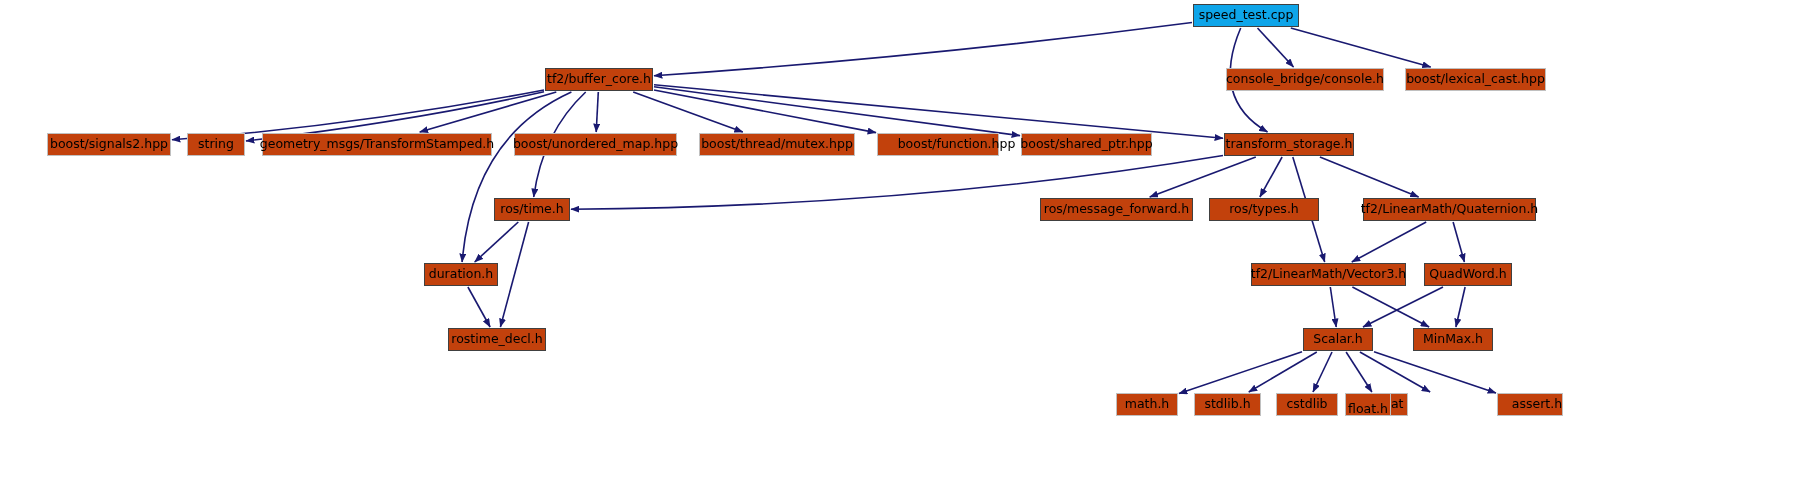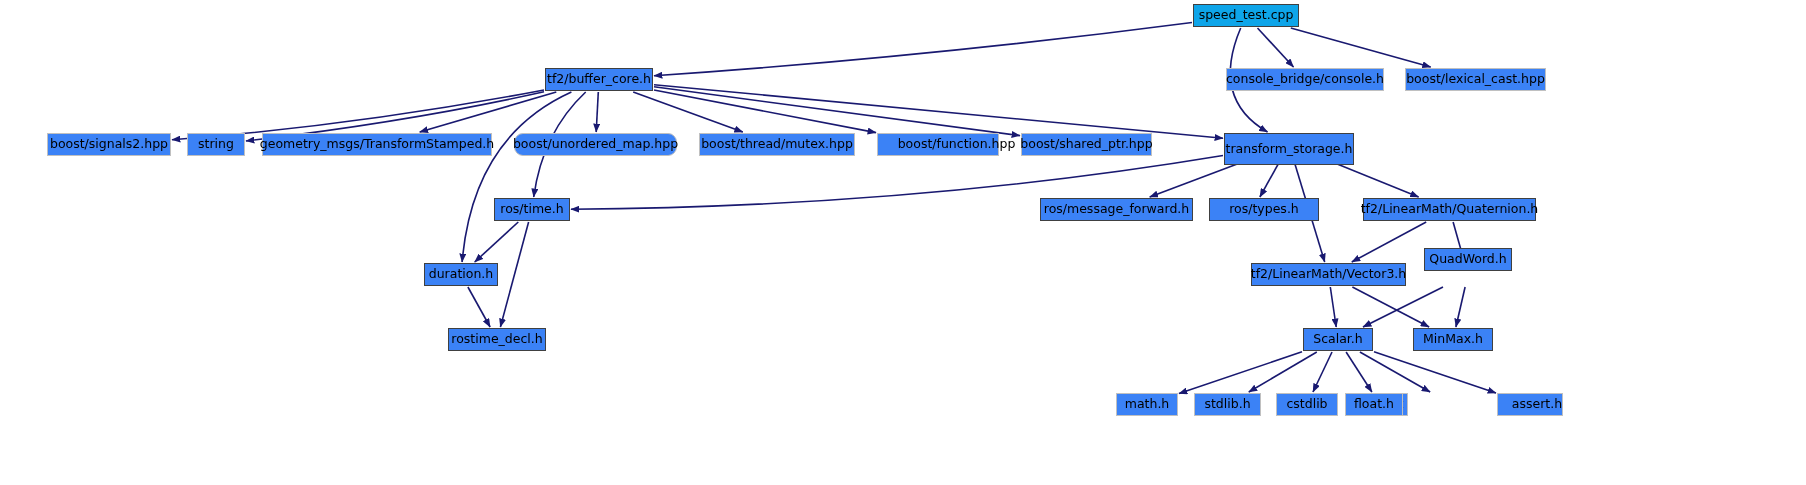--- a/index.html
+++ b/index.html
@@ -23,21 +23,21 @@
     top: 0;
     width: 1806px;
     height: 485px;
   }
   .gnode {
     position: absolute;
     box-sizing: border-box;
     display: flex;
     align-items: center;
     justify-content: center;
-    background: #3b82f6;
+    background: #c2410c;
     border: 1px solid #c0c0c0;
     color: #000000;
     font-size: 12.5px;
     line-height: 1;
     white-space: nowrap;
     letter-spacing: 0px;
     cursor: pointer;
   }
   .gnode.dark {
     border: 1px solid #404040;
@@ -114,54 +114,54 @@
       </div>
       <div class="gnode " style="left: 47px; top: 133px; width: 124px; height: 23px;">
         <span class="gnode-label">boost/signals2.hpp</span>
       </div>
       <div class="gnode " style="left: 187px; top: 133px; width: 58px; height: 23px;">
         <span class="gnode-label">string</span>
       </div>
       <div class="gnode " style="left: 262px; top: 133px; width: 230px; height: 23px;">
         <span class="gnode-label">geometry_msgs/TransformStamped.h</span>
       </div>
-      <div class="gnode " style="left: 514px; top: 133px; width: 163px; height: 23px; border-radius: 9px;">
+      <div class="gnode " style="left: 514px; top: 133px; width: 163px; height: 23px;">
         <span class="gnode-label">boost/unordered_map.hpp</span>
       </div>
       <div class="gnode " style="left: 699px; top: 133px; width: 156px; height: 23px;">
         <span class="gnode-label">boost/thread/mutex.hpp</span>
       </div>
       <div class="gnode " style="left: 877px; top: 133px; width: 122px; height: 23px; padding-left: 37px;">
         <span class="gnode-label">boost/function.hpp</span>
       </div>
       <div class="gnode " style="left: 1021px; top: 133px; width: 131px; height: 23px;">
         <span class="gnode-label">boost/shared_ptr.hpp</span>
       </div>
-      <div class="gnode dark" style="left: 1224px; top: 133px; width: 130px; height: 32px; text-align: center;">
+      <div class="gnode dark" style="left: 1224px; top: 133px; width: 130px; height: 23px; text-align: center;">
         <span class="gnode-label">transform_storage.h</span>
       </div>
       <div class="gnode dark" style="left: 494px; top: 198px; width: 76px; height: 23px;">
         <span class="gnode-label">ros/time.h</span>
       </div>
       <div class="gnode dark" style="left: 1040px; top: 198px; width: 153px; height: 23px;">
         <span class="gnode-label">ros/message_forward.h</span>
       </div>
       <div class="gnode dark" style="left: 1209px; top: 198px; width: 110px; height: 23px;">
         <span class="gnode-label">ros/types.h</span>
       </div>
       <div class="gnode dark" style="left: 1363px; top: 198px; width: 173px; height: 23px;">
         <span class="gnode-label">tf2/LinearMath/Quaternion.h</span>
       </div>
       <div class="gnode dark" style="left: 424px; top: 263px; width: 74px; height: 23px;">
         <span class="gnode-label">duration.h</span>
       </div>
       <div class="gnode dark" style="left: 1251px; top: 263px; width: 155px; height: 23px;">
         <span class="gnode-label">tf2/LinearMath/Vector3.h</span>
       </div>
-      <div class="gnode dark" style="left: 1424px; top: 248px; width: 88px; height: 23px; text-align: right;">
+      <div class="gnode dark" style="left: 1424px; top: 263px; width: 88px; height: 23px; text-align: right;">
         <span class="gnode-label">QuadWord.h</span>
       </div>
       <div class="gnode dark" style="left: 448px; top: 328px; width: 98px; height: 23px;">
         <span class="gnode-label">rostime_decl.h</span>
       </div>
       <div class="gnode dark" style="left: 1303px; top: 328px; width: 70px; height: 23px;">
         <span class="gnode-label">Scalar.h</span>
       </div>
       <div class="gnode dark" style="left: 1413px; top: 328px; width: 80px; height: 23px;">
         <span class="gnode-label">MinMax.h</span>
@@ -171,20 +171,20 @@
       </div>
       <div class="gnode " style="left: 1194px; top: 393px; width: 67px; height: 23px;">
         <span class="gnode-label">stdlib.h</span>
       </div>
       <div class="gnode " style="left: 1276px; top: 393px; width: 62px; height: 23px;">
         <span class="gnode-label">cstdlib</span>
       </div>
       <div class="gnode " style="left: 1352px; top: 393px; width: 56px; height: 23px; padding-left: 12px;">
         <span class="gnode-label">cfloat</span>
       </div>
-      <div class="gnode " style="left: 1345px; top: 393px; width: 58px; height: 23px;">
+      <div class="gnode " style="left: 1345px; top: 393px; width: 46px; height: 23px; align-items: flex-end;">
         <span class="gnode-label">float.h</span>
       </div>
       <div class="gnode " style="left: 1497px; top: 393px; width: 66px; height: 23px; padding-left: 14px;">
         <span class="gnode-label">assert.h</span>
       </div>
     </div>
 </div>
 
 </body></html>

